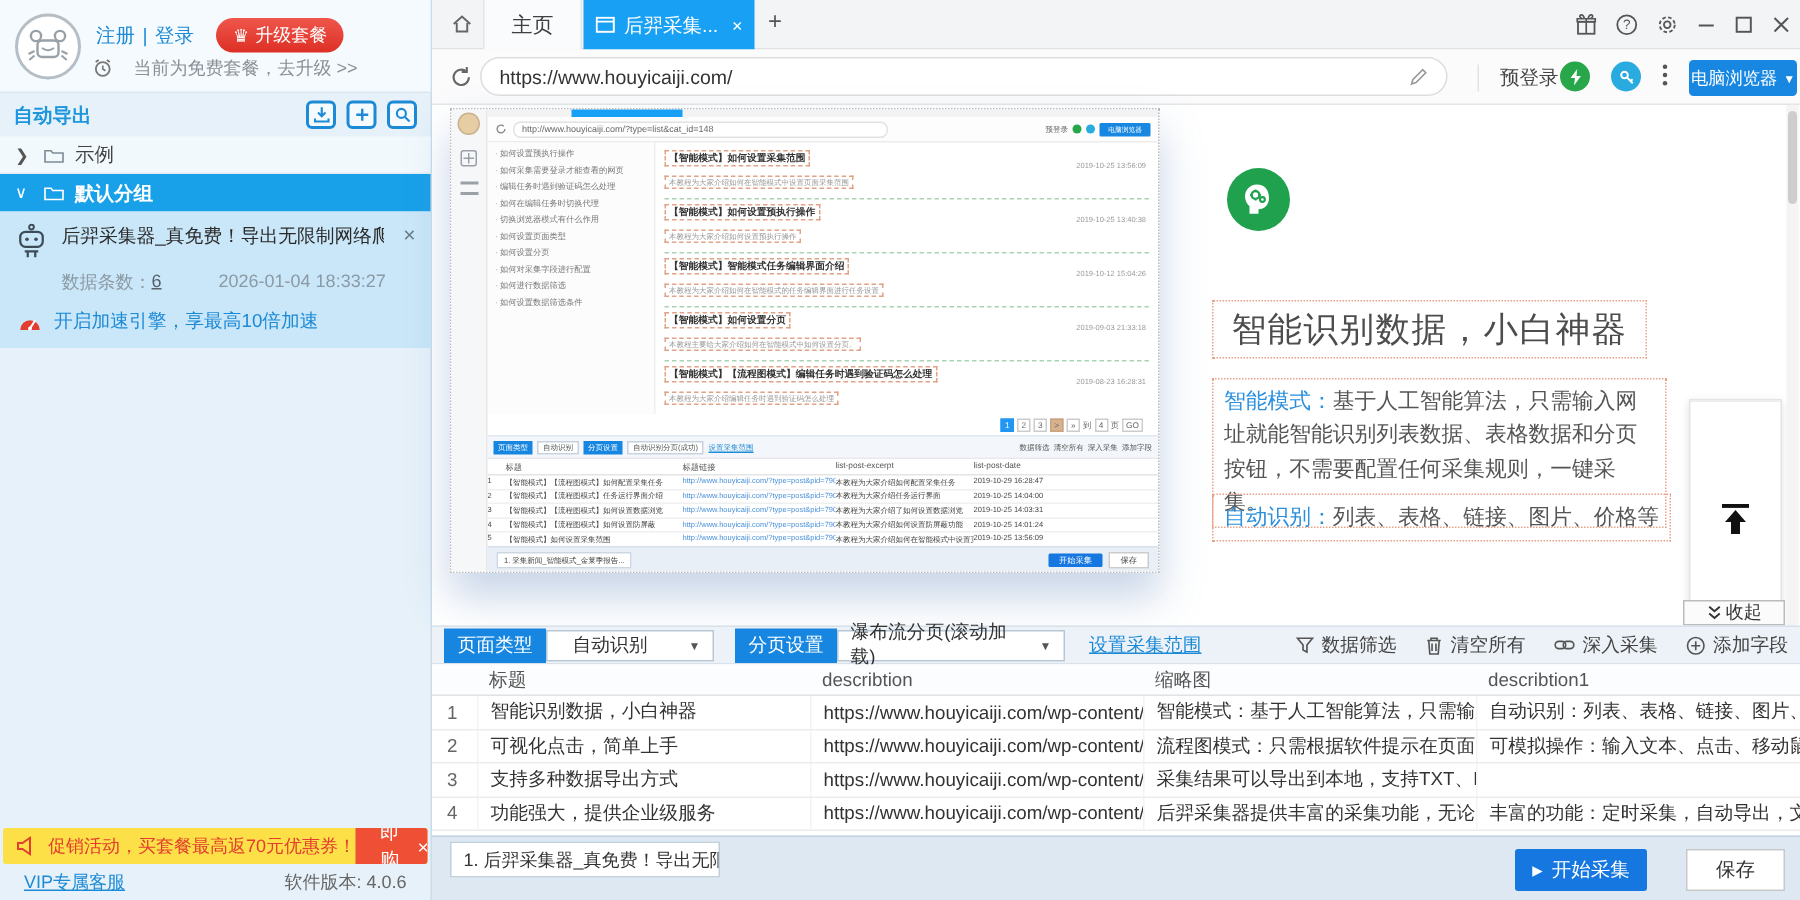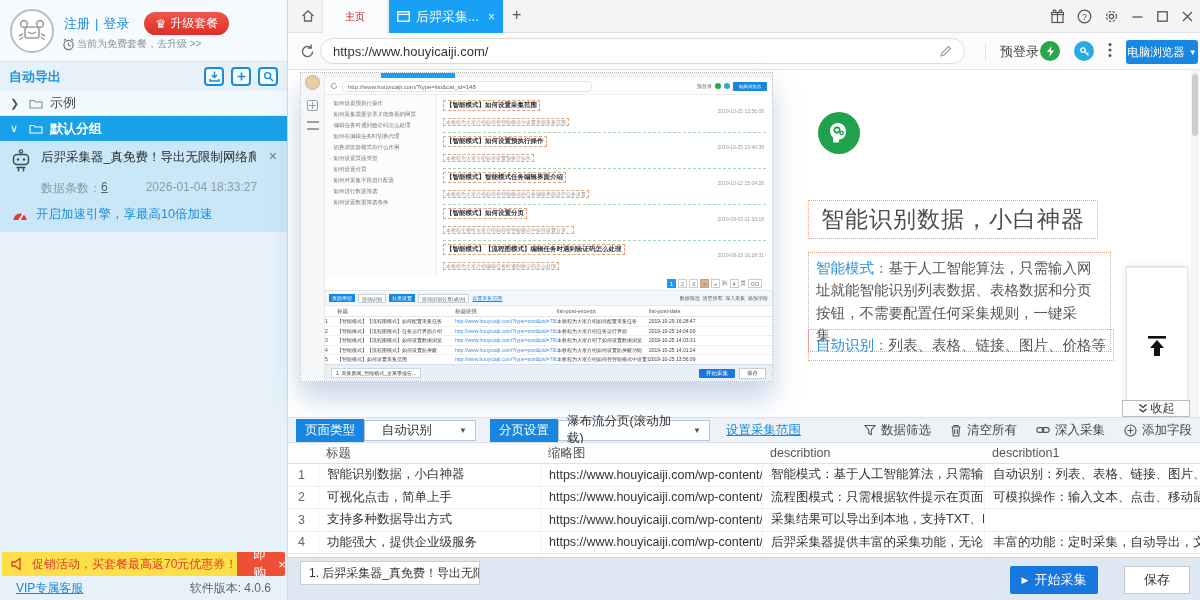--- a/index.html
+++ b/index.html
@@ -7,21 +7,21 @@
   body { font-family:"Liberation Sans","DejaVu Sans",sans-serif; background:#fff; position:relative; font-size:13px; color:#333; }
   svg { display:block; }
 
   
   .sidebar { position:absolute; left:0; top:0; width:288px; height:600px; background:#e6f1f9; border-right:1px solid #c9dcea; }
   .side-header { height:62px; background:#f4fafd; border-bottom:1px solid #d9e7f1; position:relative; }
   .logo { position:absolute; left:10px; top:9px; width:44px; height:44px; border:2px solid #b6bec5; border-radius:50%; background:#fff; display:flex; align-items:center; justify-content:center; }
   .reg-line { position:absolute; left:64px; top:12px; color:#1d8ad6; font-size:13px; display:flex; align-items:center; gap:5px; }
   .reg-line a { color:#1d8ad6; text-decoration:none; cursor:pointer;font-family:Liberation Serif, serif; }
   .upgrade-pill { display:inline-flex; align-items:center; gap:4px; margin-left:10px; background:linear-gradient(#f0564b,#dd2f25); color:#fff; font-size:12px; padding:3px 11px; border-radius:12px; }
-  .plan-line { position:absolute; left:62px; top:37px; color:#8a9096; font-size:10px; display:flex; align-items:center; gap:2px; }
+  .plan-line { position:absolute; left:62px; top:37px; color:#8a9096; font-size:12px; display:flex; align-items:center; gap:14px; }
   .tasks-head { height:29px; display:flex; align-items:center; padding:0 9px; color:#1d96dd; font-size:13px; font-weight:bold; }
   .tasks-icons { margin-left:auto; display:flex; gap:7px; }
   .sq-ico { width:20px; height:19px; border:2px solid #1d8ad6; border-radius:4px; display:flex; align-items:center; justify-content:center; background:#f4fafd; cursor:pointer; }
   .tree-row { height:25px; display:flex; align-items:center; gap:7px; padding:0 10px; font-size:13px; color:#444; background:#f2f9fd; border-bottom:1px solid #e4eef6; cursor:pointer; }
   .tree-row .chev { width:12px; color:#555; font-size:11px; }
   .tree-row.selected { background:#18a0e8; color:#fff; border-bottom:none; }
   .tree-row.selected .chev { color:#fff; }
   .task-card { background:#c9e7f8; padding:8px 10px 9px 10px; position:relative; }
   .tc-row1 { display:flex; align-items:flex-start; gap:9px; }
   .tc-title { font-size:12.5px; color:#2b2b2b; width:215px; white-space:nowrap; overflow:hidden; }
@@ -35,21 +35,21 @@
   .promo-buy { margin-left:auto; height:100%; background:#ef4f35; color:#fff; display:flex; align-items:center; gap:12px; padding:0 10px 0 16px; font-size:13px; cursor:pointer; }
   .promo-x { font-size:13px; color:#fff; cursor:pointer; }
   .side-footer { position:absolute; left:0; right:0; bottom:0; height:24px; display:flex; align-items:center; padding:0 16px; font-size:12px; }
   .vip-link { color:#1d8ad6; text-decoration:underline; cursor:pointer; }
   .version { margin-left:auto; color:#666; }
 
   
   .main { position:absolute; left:288px; top:0; width:912px; height:600px; }
   .tabbar { position:absolute; left:0; top:0; width:912px; height:33px; background:#f2f4f6; border-bottom:1px solid #dfe1e4; }
   .home-ico { position:absolute; left:12px; top:8px; cursor:pointer; }
-  .tab-home { position:absolute; left:34px; top:0; width:66px; height:33px; display:flex; align-items:center; justify-content:center; font-size:10px; color:#b91c1c; background:#fafbfc; border-left:1px solid #e4e6e8; border-right:1px solid #e4e6e8; cursor:pointer; }
+  .tab-home { position:absolute; left:34px; top:0; width:66px; height:33px; display:flex; align-items:center; justify-content:center; font-size:14px; color:#404040; background:#fafbfc; border-left:1px solid #e4e6e8; border-right:1px solid #e4e6e8; cursor:pointer; }
   .tab-active { position:absolute; left:101px; top:0; width:114px; height:33px; background:#18a0f5; color:#fff; display:flex; align-items:center; gap:6px; padding:0 8px; font-size:13px; cursor:pointer; }
   .tab-active .tx { color:#fff; font-size:12px; cursor:pointer; }
   .tab-plus { position:absolute; left:224px; top:6px; font-size:16px; color:#555; cursor:pointer; }
   .winctl { position:absolute; right:6px; top:0; height:33px; display:flex; align-items:center; gap:12px; }
   .winctl > span { cursor:pointer; display:flex; }
 
   .toolbar { position:absolute; left:0; top:33px; width:912px; height:37px; background:#fbfbfc; border-bottom:1px solid #e6e6e6; }
   .refresh { position:absolute; left:11px; top:10px; cursor:pointer; }
   .url-pill { position:absolute; left:32px; top:5px; width:645px; height:26px; background:#fff; border:1px solid #ddd; border-radius:13px; display:flex; align-items:center; padding:0 12px; }
   .url-text { font-size:13px; color:#333; }
@@ -577,22 +577,22 @@
           </svg>
         <span>添加字段</span>
       </span>
     </span>
   </div>
 
   <div class="rtable">
     <div class="rt-row head">
       <div></div>
       <div>标题</div>
+      <div>describtion</div>
       <div>缩略图</div>
-      <div>describtion</div>
       <div>describtion1</div>
     </div>
     <div class="rt-row">
       <div>1</div>
       <div>智能识别数据，小白神器</div>
       <div>https://www.houyicaiji.com/wp-content/theme...</div>
       <div>智能模式：基于人工智能算法，只需输入网址...</div>
       <div>自动识别：列表、表格、链接、图片、价格等</div>
     </div>
     <div class="rt-row">

